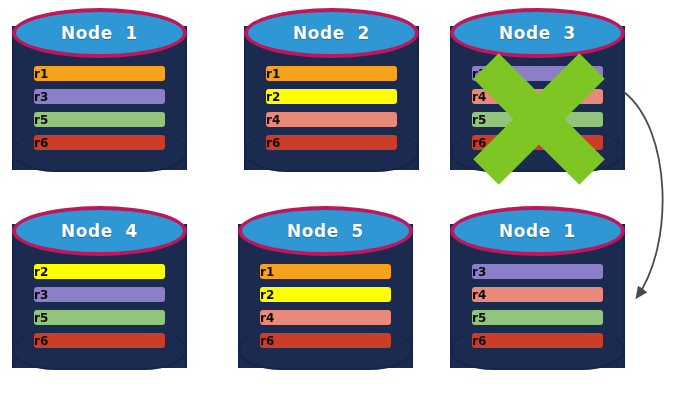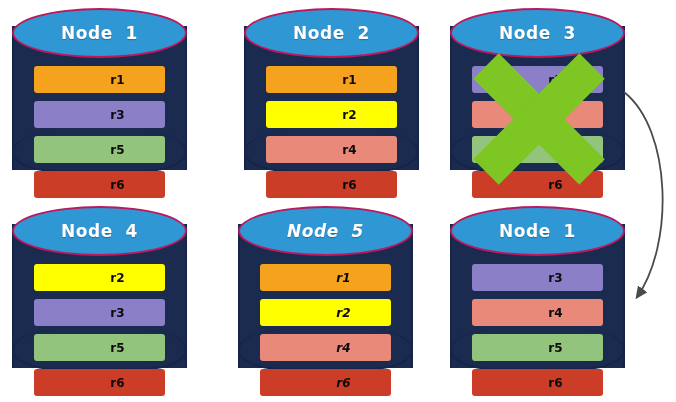--- a/index.html
+++ b/index.html
@@ -56,21 +56,21 @@
   }
 
   .cyl-top {
     position: absolute;
     left: 0;
     top: 0;
     width: 175px;
     height: 50px;
     background: #2E97D4;
     border-radius: 50%;
-    border: 2px solid #be185d;
+    border: 4px solid #be185d;
     box-sizing: border-box;
     display: flex;
     align-items: center;
     justify-content: center;
   }
 
   .node-label {
     color: #ffffff;
     font-size: 17px;
     font-weight: bold;
@@ -81,28 +81,27 @@
 
   
   .replicas {
     position: absolute;
     left: 22px;
     top: 58px;
     width: 131px;
   }
 
   .replica {
-    height: 27px;
+    height: 15px;
     margin-bottom: 8px;
     border-radius: 3px;
     display: flex;
     align-items: center;
-    justify-content: center;
-    box-sizing: border-box;
-    padding-left: 36px;
+    justify-content: flex-start;
+    box-sizing: border-box;
   }
 
   .replica:last-child { margin-bottom: 16px; }
 
   .replica-label {
     font-size: 12px;
     font-weight: bold;
     color: #0b0b0b;
     line-height: 1;
   }
@@ -224,21 +223,21 @@
           <span class="replica-label">r3</span>
         </div>
         <div class="replica" style="background: rgb(147, 196, 125);">
           <span class="replica-label">r5</span>
         </div>
         <div class="replica" style="background: rgb(204, 61, 40);">
           <span class="replica-label">r6</span>
         </div>
       </div>
     </div>
-    <div class="node" style="left: 238px; top: 206px; font-style: italic;">
+    <div class="node" style="left: 238px; top: 206px;">
       <div class="cyl-body"></div>
       <div class="cyl-bottom"></div>
       <div class="cyl-top">
         <span class="node-label">Node  5</span>
       </div>
       <div class="replicas">
         <div class="replica" style="background: rgb(245, 162, 30);">
           <span class="replica-label">r1</span>
         </div>
         <div class="replica" style="background: rgb(255, 255, 0);">

